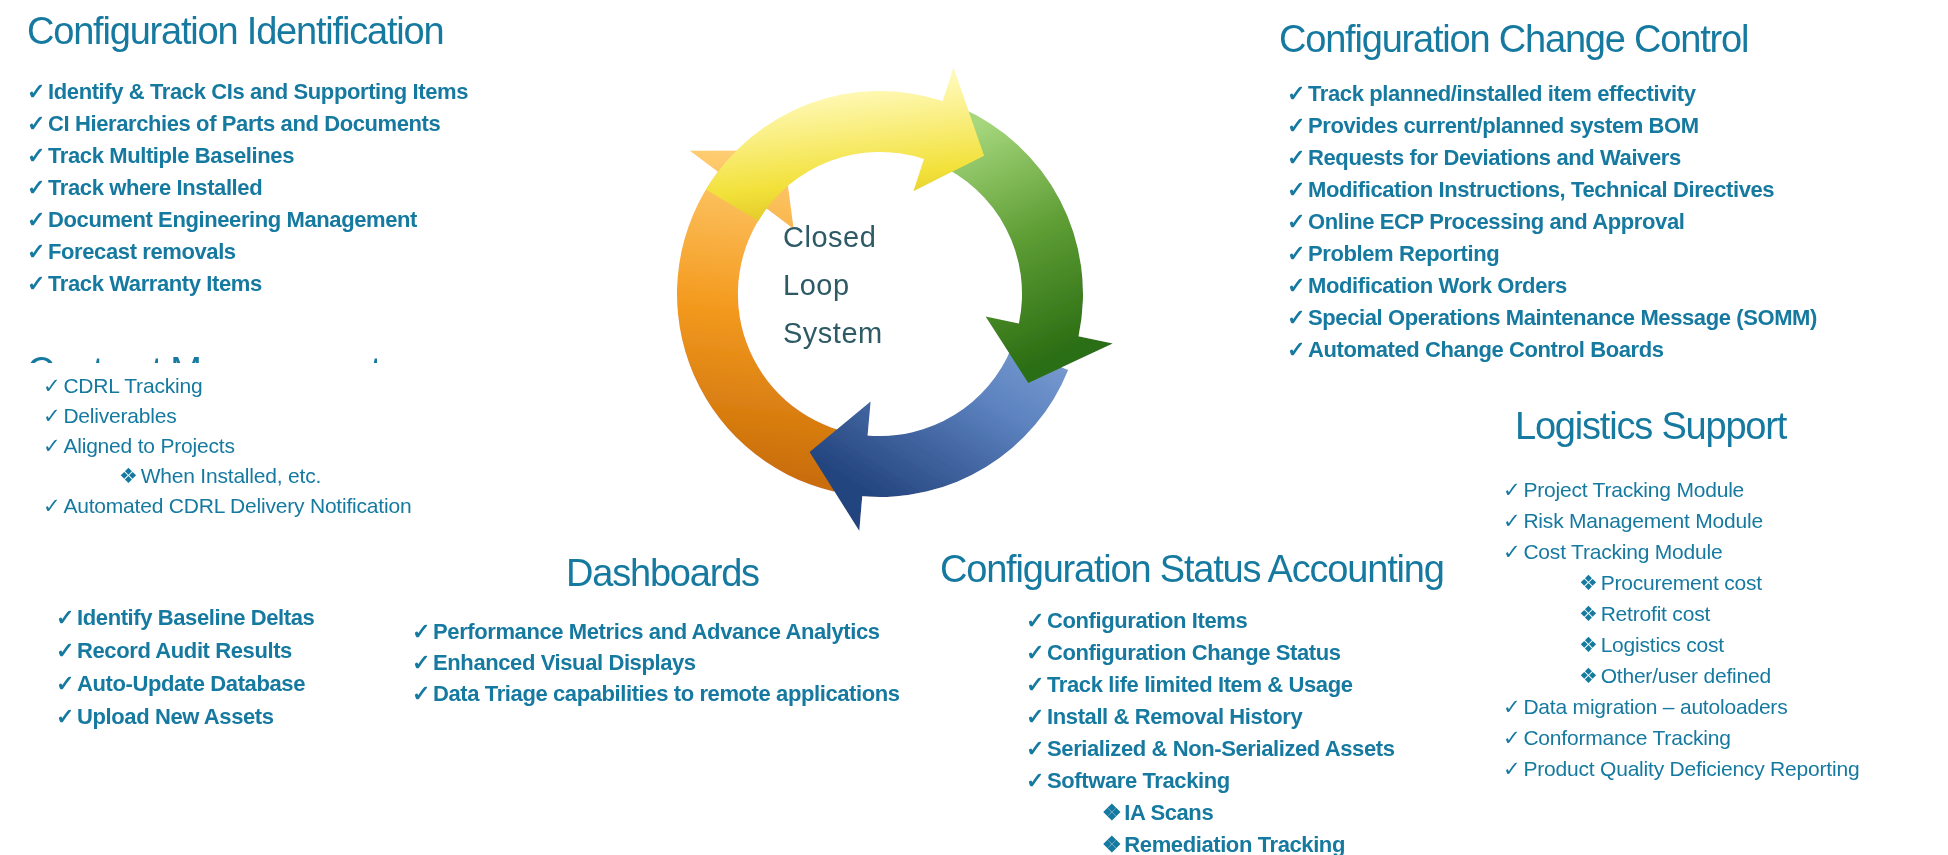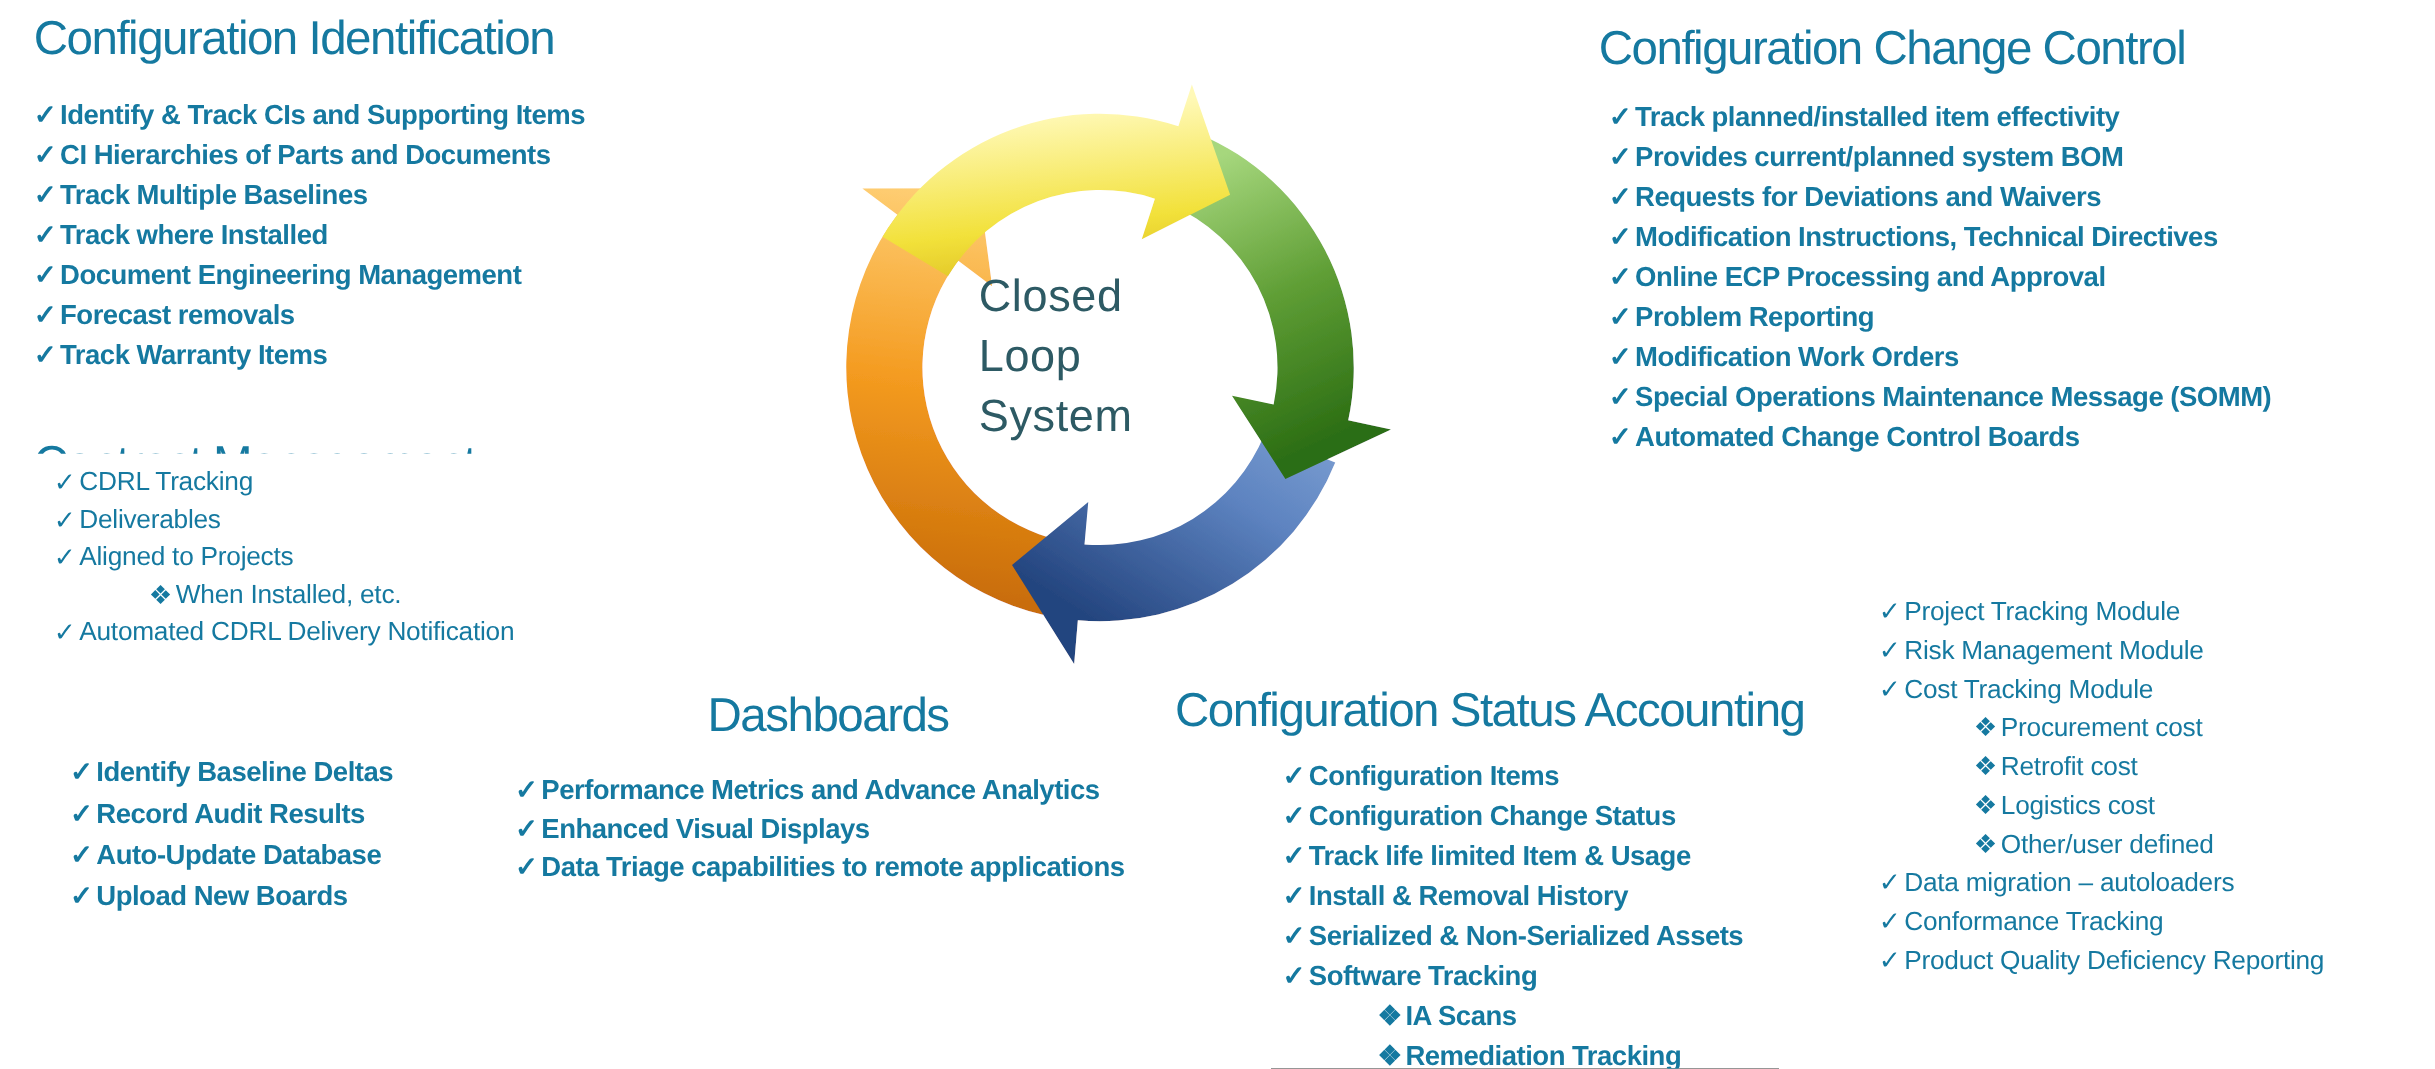--- a/index.html
+++ b/index.html
@@ -23,21 +23,21 @@
   #dash-list{left:412px;top:616px;--lh:31px;}
   #csa-list{left:1026px;top:605px;--lh:32px;}
   #ccc-list{left:1287px;top:78px;--lh:32px;}
   #cm-box{left:27px;top:363px;width:478px;height:164px;}
   #cm-box .list{padding:8px 0 0 16px;--lh:30px;}
   #ls-box{left:1485px;top:460px;width:458px;height:348px;}
   #ls-box .list{padding:14px 0 0 18px;--lh:31px;}
   #ring-wrap{position:absolute;left:600px;top:30px;width:580px;height:560px;}
   #center-label{
     position:absolute;left:783px;top:213px;color:#2d5a64;
-    font-size:36px;line-height:48px;font-weight:400;letter-spacing:0.5px;
+    font-size:29px;line-height:48px;font-weight:400;letter-spacing:0.5px;
   }
 </style>
 </head>
 <body>
 
 <div class="stage">
 
   <div class="heading" style="left:27px;top:10px;">Configuration Identification</div>
   <div class="list" id="ci-list">
       <div class="li">
@@ -104,21 +104,21 @@
       <div class="li">
         <span class="bullet">✓</span>
         <span>Record Audit Results</span>
       </div>
       <div class="li">
         <span class="bullet">✓</span>
         <span>Auto-Update Database</span>
       </div>
       <div class="li">
         <span class="bullet">✓</span>
-        <span>Upload New Boards</span>
+        <span>Upload New Assets</span>
       </div>
     </div>
 
   <div class="heading" style="left:566px;top:552px;">Dashboards</div>
   <div class="list" id="dash-list">
       <div class="li">
         <span class="bullet">✓</span>
         <span>Performance Metrics and Advance Analytics</span>
       </div>
       <div class="li">
@@ -200,20 +200,21 @@
       <div class="li">
         <span class="bullet">✓</span>
         <span>Special Operations Maintenance Message (SOMM)</span>
       </div>
       <div class="li">
         <span class="bullet">✓</span>
         <span>Automated Change Control Boards</span>
       </div>
     </div>
 
+  <div class="heading" style="left:1515px;top:405px;">Logistics Support</div>
   <div class="whitebox" id="ls-box">
     <div class="list">
         <div class="li">
           <span class="bullet">✓</span>
           <span>Project Tracking Module</span>
         </div>
         <div class="li">
           <span class="bullet">✓</span>
           <span>Risk Management Module</span>
         </div>

